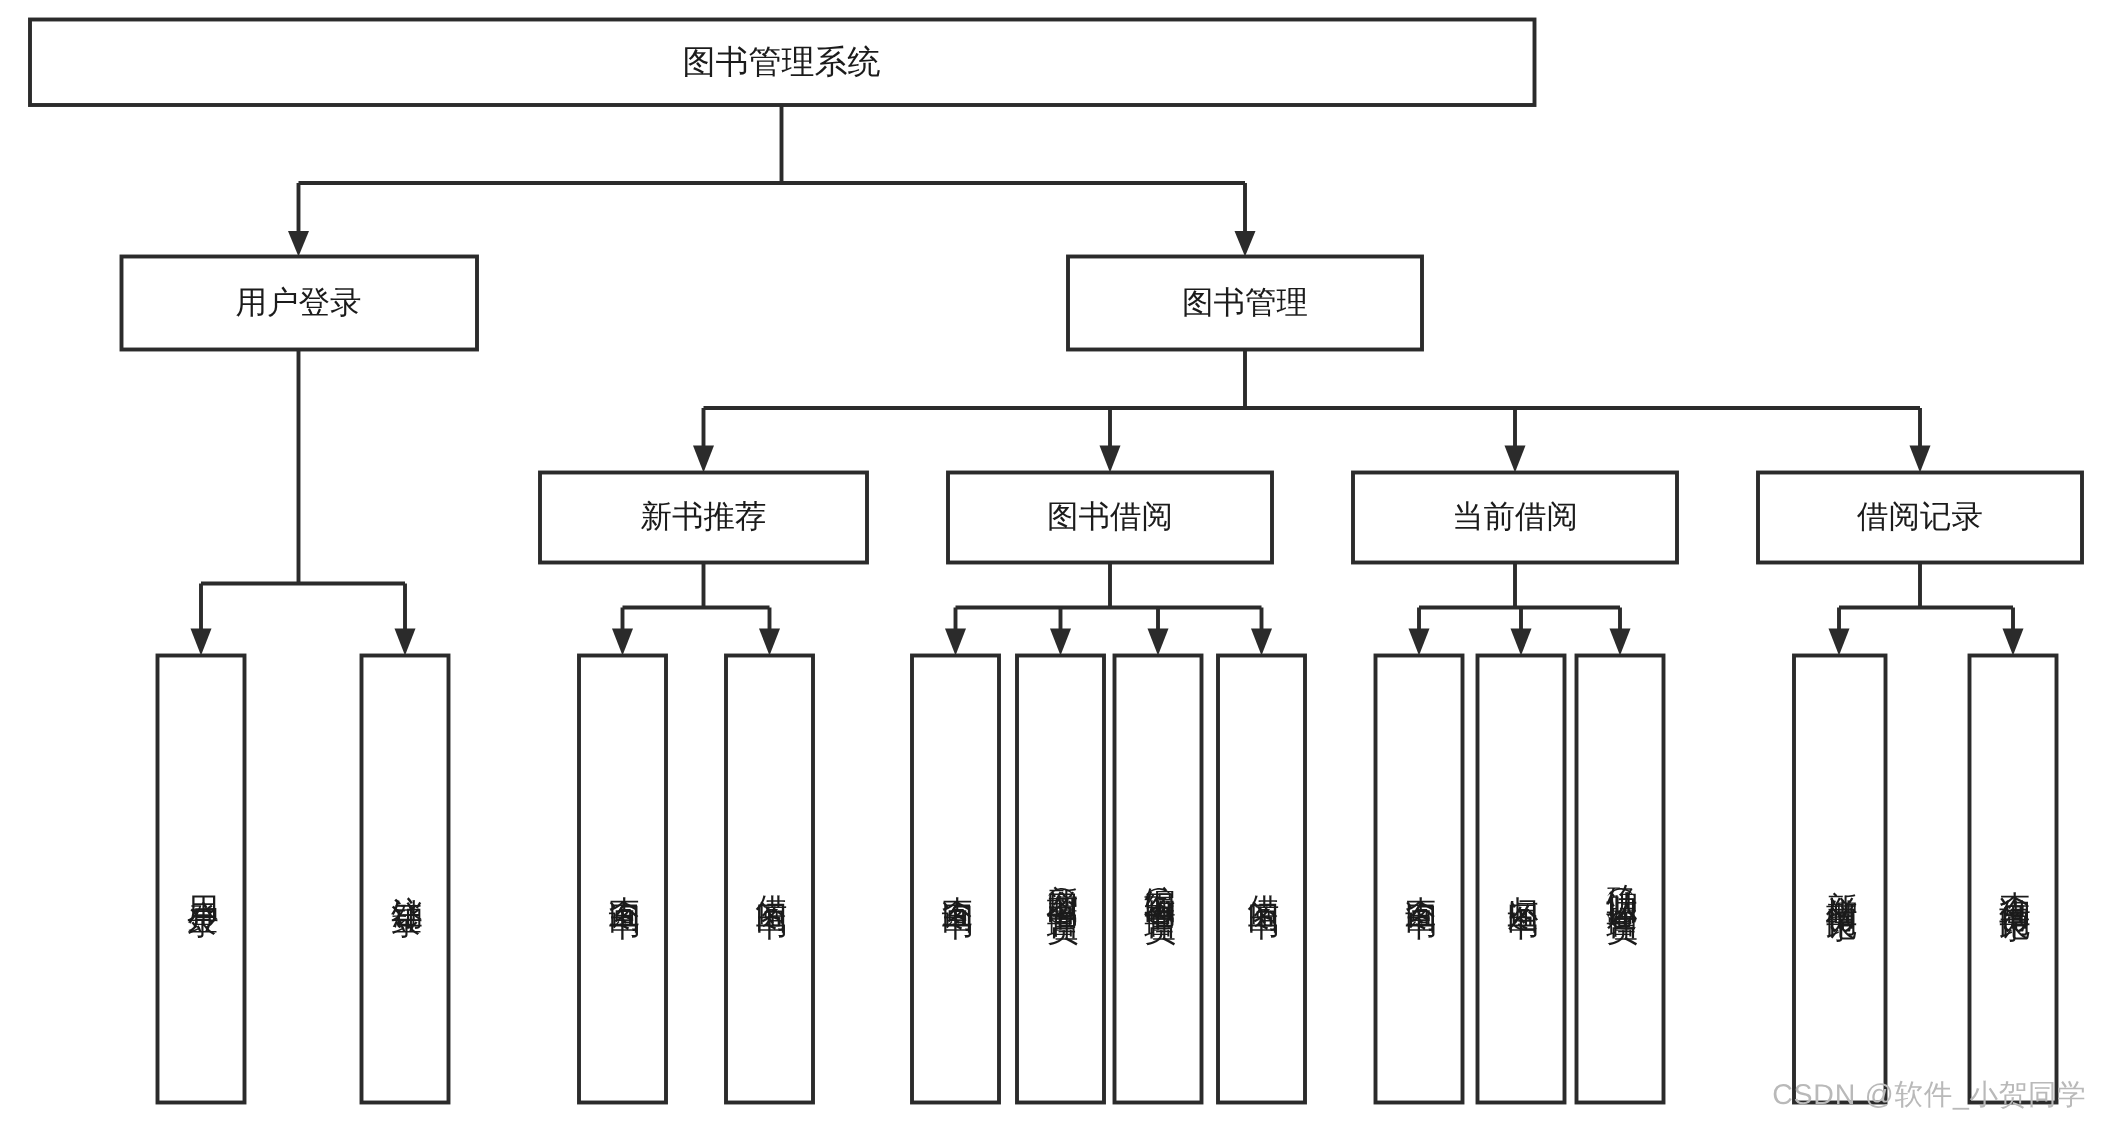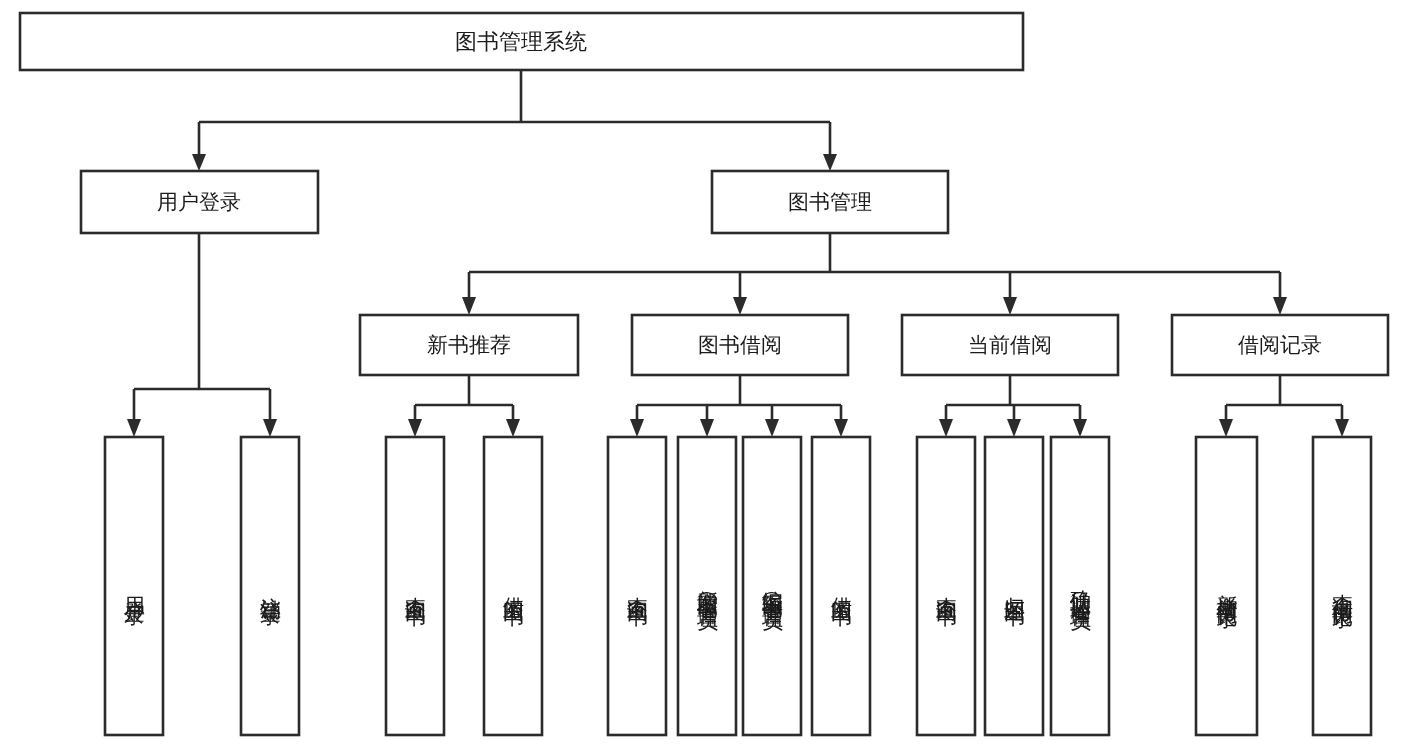--- a/index.html
+++ b/index.html
@@ -255,13 +255,14 @@
   <div class="leaf-text" style="left:1051px; top:437px; width:58px; height:298px;">
       <span>确认归还（管理员）</span>
     </div>
   <div class="leaf-text" style="left:1196px; top:437px; width:61px; height:298px;">
       <span>新增借阅记录</span>
     </div>
   <div class="leaf-text" style="left:1313px; top:437px; width:58px; height:298px;">
       <span>查询借阅记录</span>
     </div>
 
+  <div class="watermark">CSDN @软件_小贺同学</div>
 </div>
 
 </body></html>

